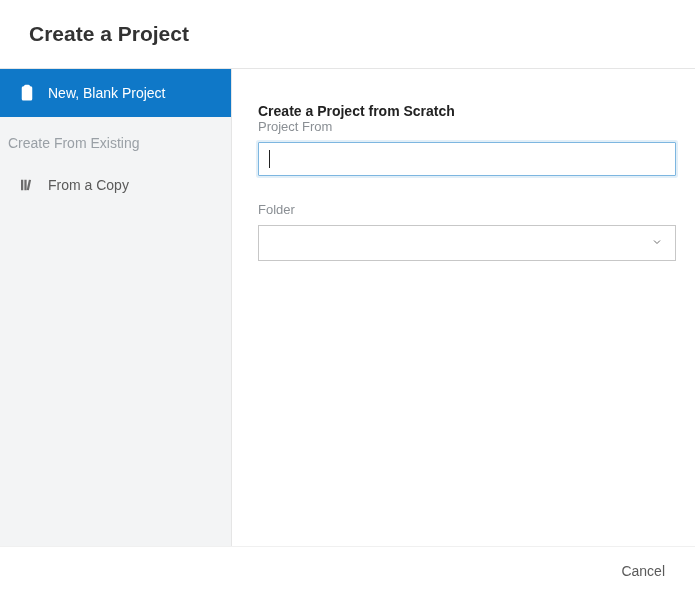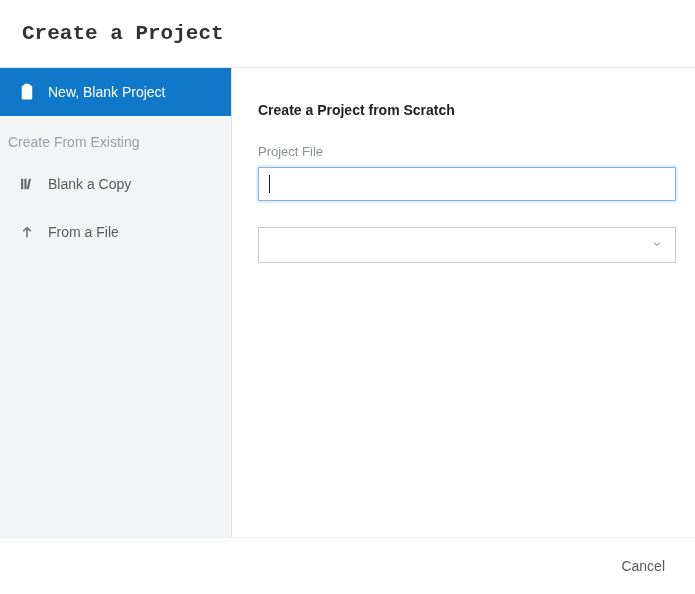--- a/index.html
+++ b/index.html
@@ -6,22 +6,21 @@
     body {
       font-family: Arial, Helvetica, sans-serif;
       width: 695px;
       height: 594px;
       background: #fff;
       color: #333;
       display: flex;
       flex-direction: column;
     }
     .header {
-      padding: 22px 0 22px 22px;
-      font-family: Liberation Mono, monospace;
+      padding: 22px 0 22px 29px;
     }
     .header h1 {
       font-size: 21px;
       font-weight: 600;
       color: #333;
     }
     .body {
       flex: 1;
       display: flex;
       border-top: 1px solid #e5e5e5;
@@ -63,21 +62,20 @@
     }
     .icon svg { width: 18px; height: 18px; }
     .content {
       flex: 1;
       padding: 34px 20px 20px 26px;
     }
     .content-title {
       font-size: 14px;
       font-weight: 700;
       color: #222;
-      margin-bottom: 26px;
     }
     .field-label {
       font-size: 13px;
       color: #8a8f94;
       margin-bottom: 8px;
     }
     .text-input {
       width: 418px;
       height: 34px;
       border: 1px solid #7db6e0;
@@ -99,21 +97,21 @@
       cursor: pointer;
       background: #fff;
     }
     .select-wrap .chev {
       position: absolute;
       right: 12px;
       top: 50%;
       transform: translateY(-50%);
     }
     .footer {
-      height: 57px;
+      height: 48px;
       display: flex;
       align-items: center;
       justify-content: flex-end;
       gap: 8px;
       padding: 0 30px;
       border-top: 1px solid #f0f0f0;
     }
     .btn-cancel {
       background: none;
       border: none;
@@ -166,44 +164,37 @@
     <div class="sidebar-section-label">Create From Existing</div>
 
     <div class="sidebar-item">
       <span class="icon">
         <svg viewBox="0 0 24 24" fill="#6b6b6b">
           <rect x="4" y="5" width="3" height="14"></rect>
           <rect x="8.5" y="5" width="3" height="14"></rect>
           <rect x="13" y="5" width="3" height="14" transform="rotate(12 14.5 12)"></rect>
         </svg>
       </span>
-      <span>Blank a Copy</span>
-    </div>
-
-
-    <div class="sidebar-item">
-      <span class="icon">
-        <svg viewBox="0 0 24 24" fill="none" stroke="#6b6b6b" stroke-width="2">
-          <path d="M12 19 L12 6 M12 6 L7 11 M12 6 L17 11"></path>
-        </svg>
-      </span>
-      <span>From a File</span>
-    </div>
+      <span>From a Copy</span>
+    </div>
+
+
 
   </div>
 
   <div class="content">
     <div class="content-title">Create a Project from Scratch</div>
 
-    <div class="field-label">Project File</div>
+    <div class="field-label">Project From</div>
     <div style="position:relative;">
       <input type="text" class="text-input" value="" style="">
       <span class="cursor" style="position:absolute;left:11px;top:8px;"></span>
     </div>
 
+    <div class="field-label">Folder</div>
     <div class="select-wrap">
       <span></span>
       <span class="chev">
         <svg width="12" height="12" viewBox="0 0 24 24" fill="none" stroke="#6b6b6b" stroke-width="2">
           <path d="M6 9 L12 15 L18 9"></path>
         </svg>
       </span>
     </div>
   </div>
 

